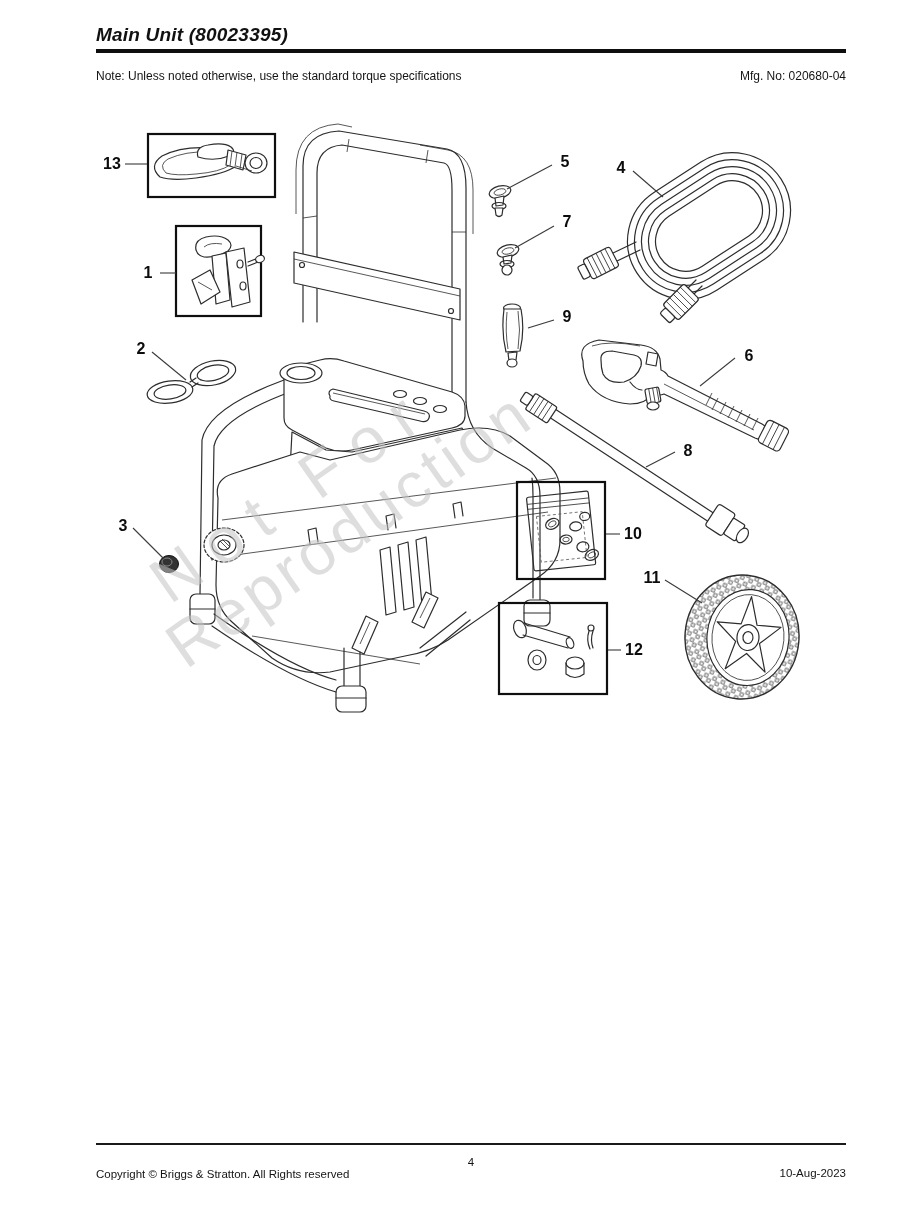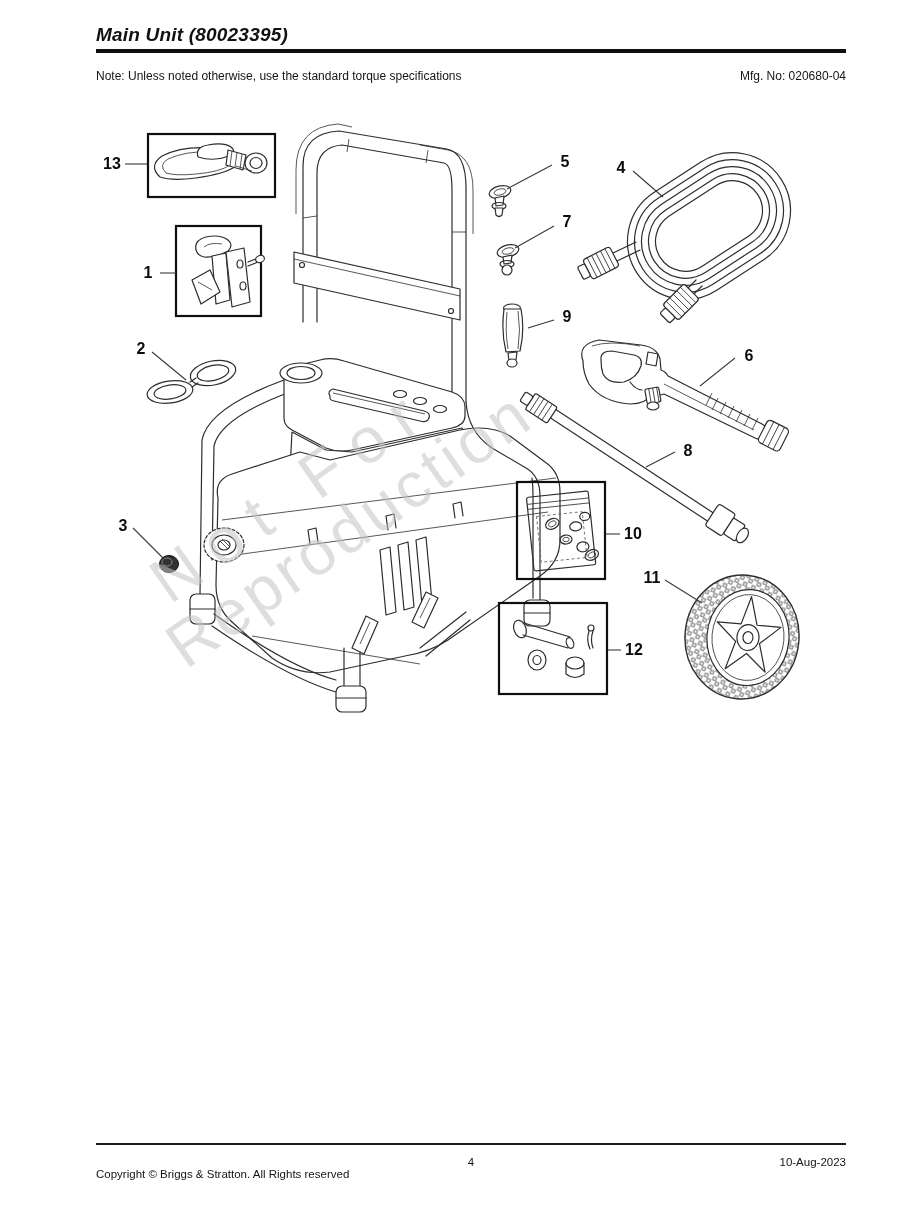--- a/index.html
+++ b/index.html
@@ -9,21 +9,21 @@
   .header{position:absolute;left:96px;right:60px;top:24px;}
   .title{font-style:italic;font-weight:bold;font-size:19px;margin:0 0 3px 0;letter-spacing:.2px;}
   .rule-thick{height:4px;background:#0e0e0e;}
   .subhead{display:flex;justify-content:space-between;font-size:12px;margin-top:16px;color:#141414;}
   
   .footer{position:absolute;left:96px;right:60px;top:1143px;}
   .rule-thin{height:2px;background:#1a1a1a;}
   .footrow{position:relative;font-size:11.5px;margin-top:11px;color:#141414;}
   .f-left{position:absolute;left:0;top:0;margin-top:12px;}
   .f-center{position:absolute;left:0;right:0;text-align:center;top:0;}
-  .f-right{position:absolute;right:0;top:0;}
+  .f-right{position:absolute;right:0;top:11px;}
   
   svg{position:absolute;left:0;top:0;}
   .ln{fill:none;stroke:#2d2d2d;stroke-width:1.2;stroke-linecap:round;stroke-linejoin:round;}
   .lnf{fill:#fff;stroke:#2d2d2d;stroke-width:1.2;stroke-linecap:round;stroke-linejoin:round;}
   .thin{fill:none;stroke:#2d2d2d;stroke-width:.8;}
   .dash{fill:none;stroke:#5a5a5a;stroke-width:.8;stroke-dasharray:3 2.5;}
   .box{fill:none;stroke:#0f0f0f;stroke-width:2.2;}
   .dark{fill:#323232;stroke:#111;stroke-width:1;}
   .leader{stroke:#3a3a3a;stroke-width:1.1;fill:none;}
   .callout{font-family:"Liberation Sans",sans-serif;font-size:16px;font-weight:bold;fill:#0c0c0c;text-anchor:middle;}

